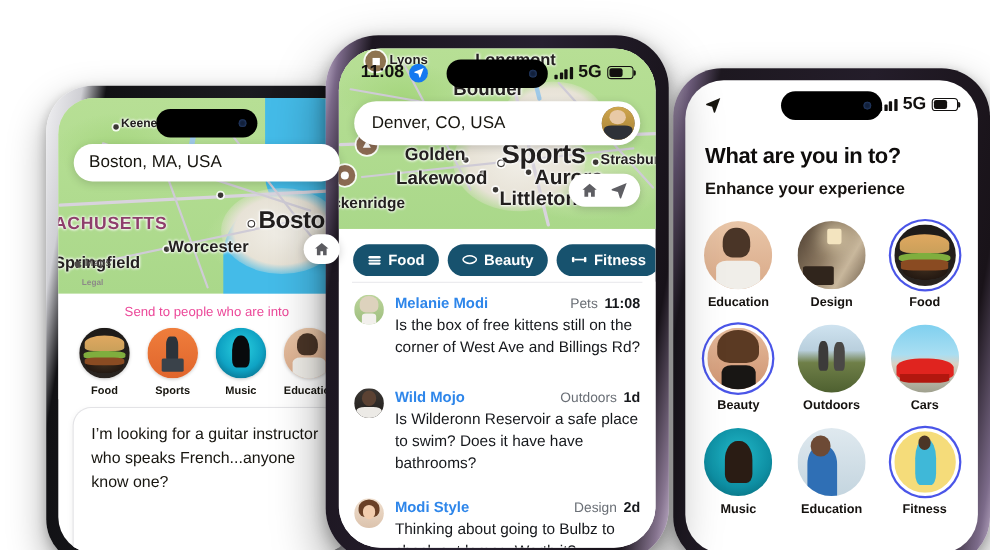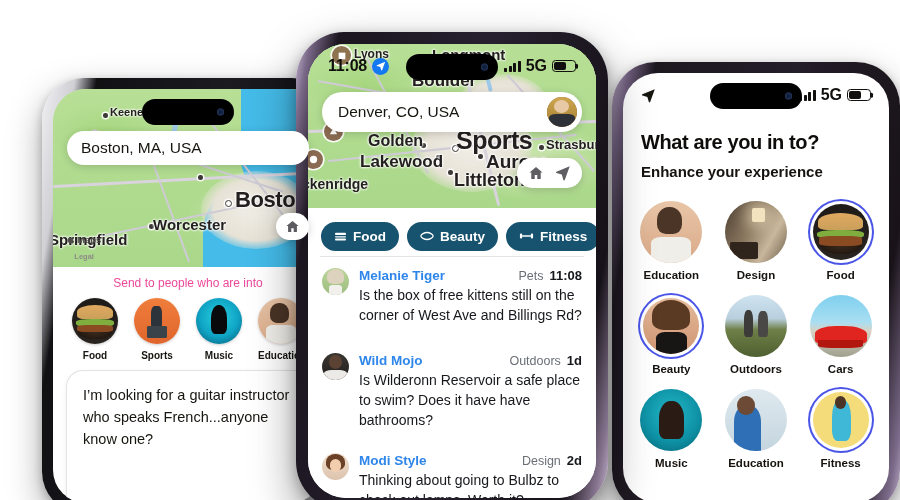--- a/index.html
+++ b/index.html
@@ -329,20 +329,21 @@
         <div class="road" style="left:150px;top:22px;width:140px;transform:rotate(52deg);"></div>
         <div class="road" style="left:30px;top:150px;width:190px;transform:rotate(-12deg);"></div>
         <div class="road" style="left:96px;top:60px;width:120px;transform:rotate(70deg);"></div>
 
         <div class="citydot" style="left:50px;top:24px;"></div>
         <div class="citydot" style="left:145px;top:86px;"></div>
         <div class="citydot" style="left:96px;top:135px;"></div>
         <div class="citydot ring" style="left:172px;top:111px;"></div>
 
         <span class="maplbl" style="left:57px;top:17px;font-size:11px;">Keene</span>
+        <span class="maplbl" style="left:-4px;top:106px;font-size:16px;color:#8e3f6b;letter-spacing:.6px;">ACHUSETTS</span>
         <span class="maplbl" style="left:182px;top:98px;font-size:22px;letter-spacing:-.4px;">Boston</span>
         <span class="maplbl" style="left:100px;top:127px;font-size:15px;">Worcester</span>
         <span class="maplbl" style="left:-4px;top:142px;font-size:15px;">Springfield</span>
 
         <div class="maps-attr" style="left:14px;bottom:6px;">
           <span style="display:flex;align-items:center;gap:2px;">
             <svg width="8" height="9" viewBox="0 0 8 9">
                 <path d="M6.1 4.8c0-1 .8-1.5.85-1.5-.46-.68-1.18-.77-1.44-.78-.62-.06-1.2.36-1.51.36-.31 0-.79-.35-1.3-.34-.67.01-1.28.39-1.63.98-.69 1.2-.18 2.98.5 3.95.33.48.73 1.01 1.25.99.5-.02.69-.32 1.3-.32.6 0 .77.32 1.3.31.54-.01.88-.48 1.21-.96.38-.55.54-1.08.55-1.11-.01-.01-1.05-.4-1.06-1.58z" fill="#4e4b49"></path>
               </svg>
             <span>Maps</span>
@@ -651,21 +652,21 @@
 
       <div class="feed" style="top:212px;bottom:0;">
         <div class="feed-sep"></div>
 
         <div class="post">
           <span class="pav">
               <span class="ph ph-woman-blonde"></span>
             </span>
           <div class="pbody">
             <div class="phead">
-              <span class="pname">Melanie Tiger</span>
+              <span class="pname">Melanie Modi</span>
               <span class="pcat">Pets</span>
               <span class="ptime">11:08</span>
             </div>
             <div class="ptext">Is the box of free kittens still on the corner of West Ave and Billings Rd?</div>
           </div>
         </div>
 
         <div class="post" style="padding-top:18px;">
           <span class="pav">
               <span class="ph ph-man-dark"></span>

